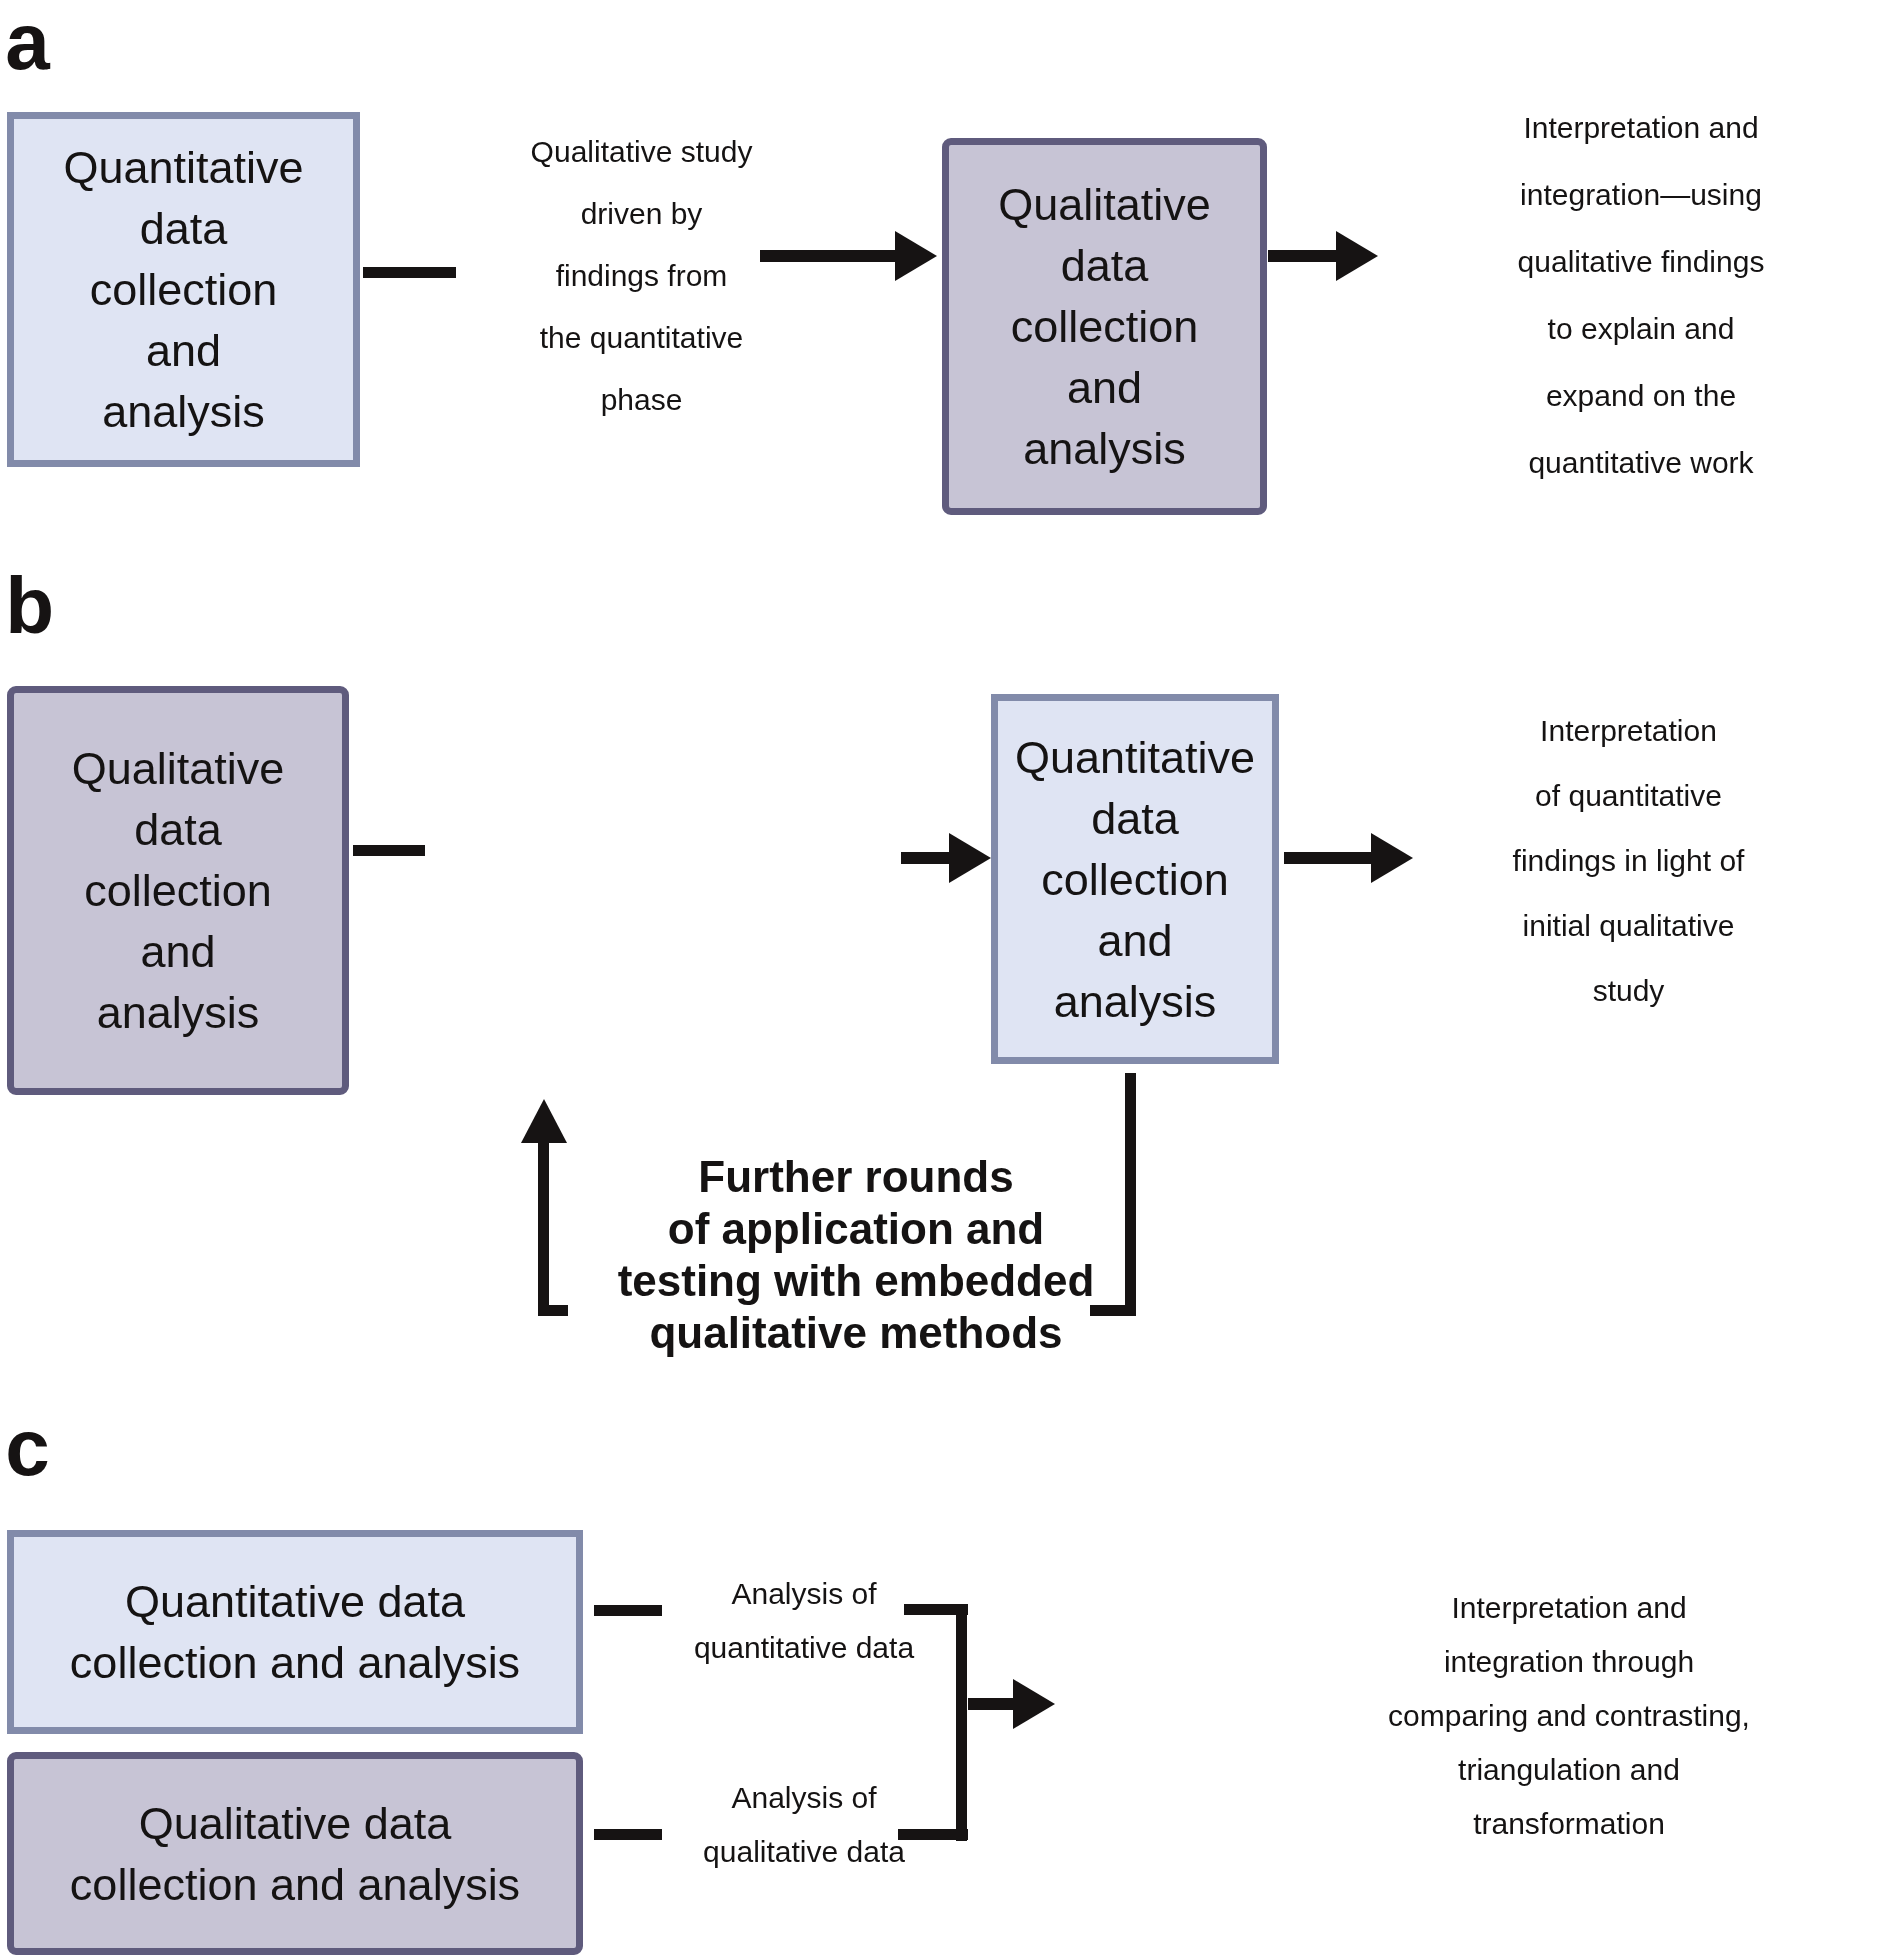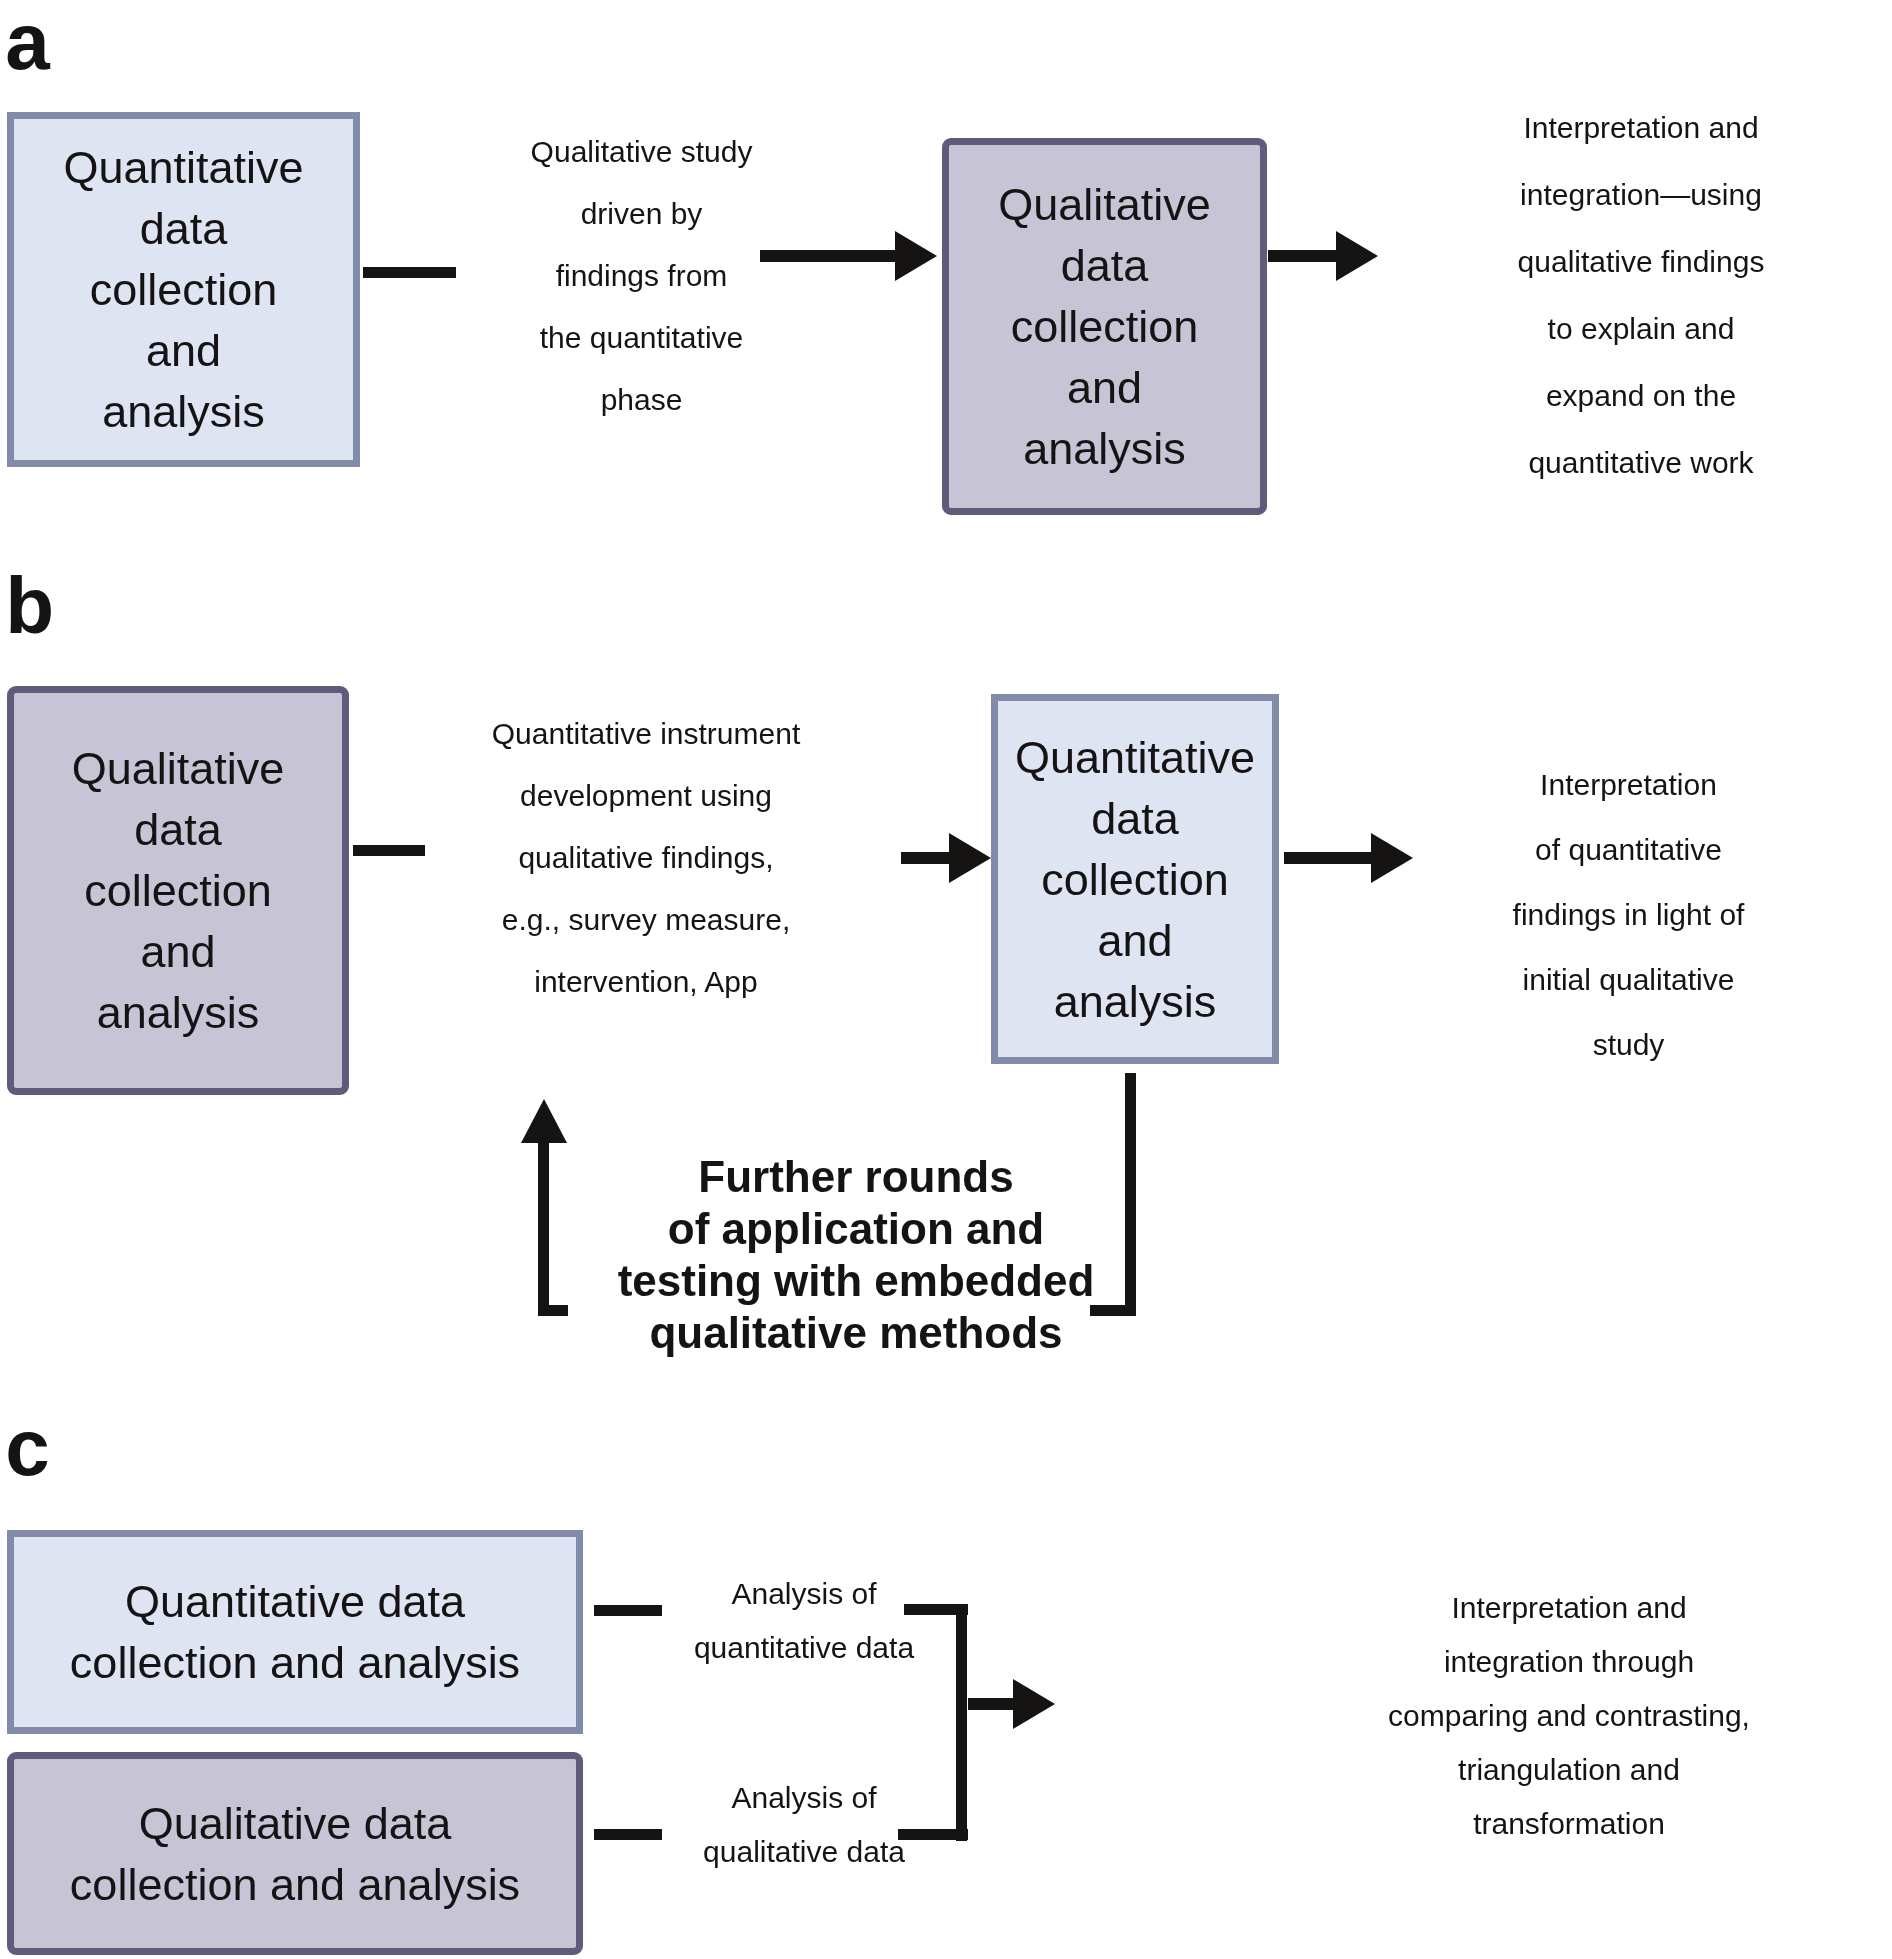--- a/index.html
+++ b/index.html
@@ -118,45 +118,40 @@
   <div class="abs qbox v-qual" style="left:7px; top:686px; width:342px; height:409px;">
     <span class="btxt">Qualitative
 data
 collection
 and
 analysis</span>
   </div>
 
   <div class="abs hline" style="left:353px; top:845px; width:72px;"></div>
 
-  <div class="abs ftext" style="left:384px; top:703px; width:524px;">Quantitative instrument
-development using
-qualitative findings,
-e.g., survey measure,
-intervention, App</div>
 
   <div class="abs arrow" style="left:901px; top:833px;">
     <div class="shaft" style="width:48px;"></div>
     <div class="head-right"></div>
   </div>
 
   <div class="abs qbox v-quant" style="left:991px; top:694px; width:288px; height:370px;">
     <span class="btxt">Quantitative
 data
 collection
 and
 analysis</span>
   </div>
 
   <div class="abs arrow" style="left:1284px; top:833px;">
     <div class="shaft" style="width:87px;"></div>
     <div class="head-right"></div>
   </div>
 
-  <div class="abs ftext" style="left:1406px; top:752px; width:445px; line-height:65px;">Interpretation
+  <div class="abs ftext" style="left:1406px; top:698px; width:445px; line-height:65px;">Interpretation
 of quantitative
 findings in light of
 initial qualitative
 study</div>
 
   <div class="abs head-up" style="left:521px; top:1099px;"></div>
   <div class="abs vline" style="left:538px; top:1138px; height:178px;"></div>
   <div class="abs hline" style="left:538px; top:1305px; width:30px;"></div>
 
   <div class="abs vline" style="left:1125px; top:1073px; height:243px;"></div>

